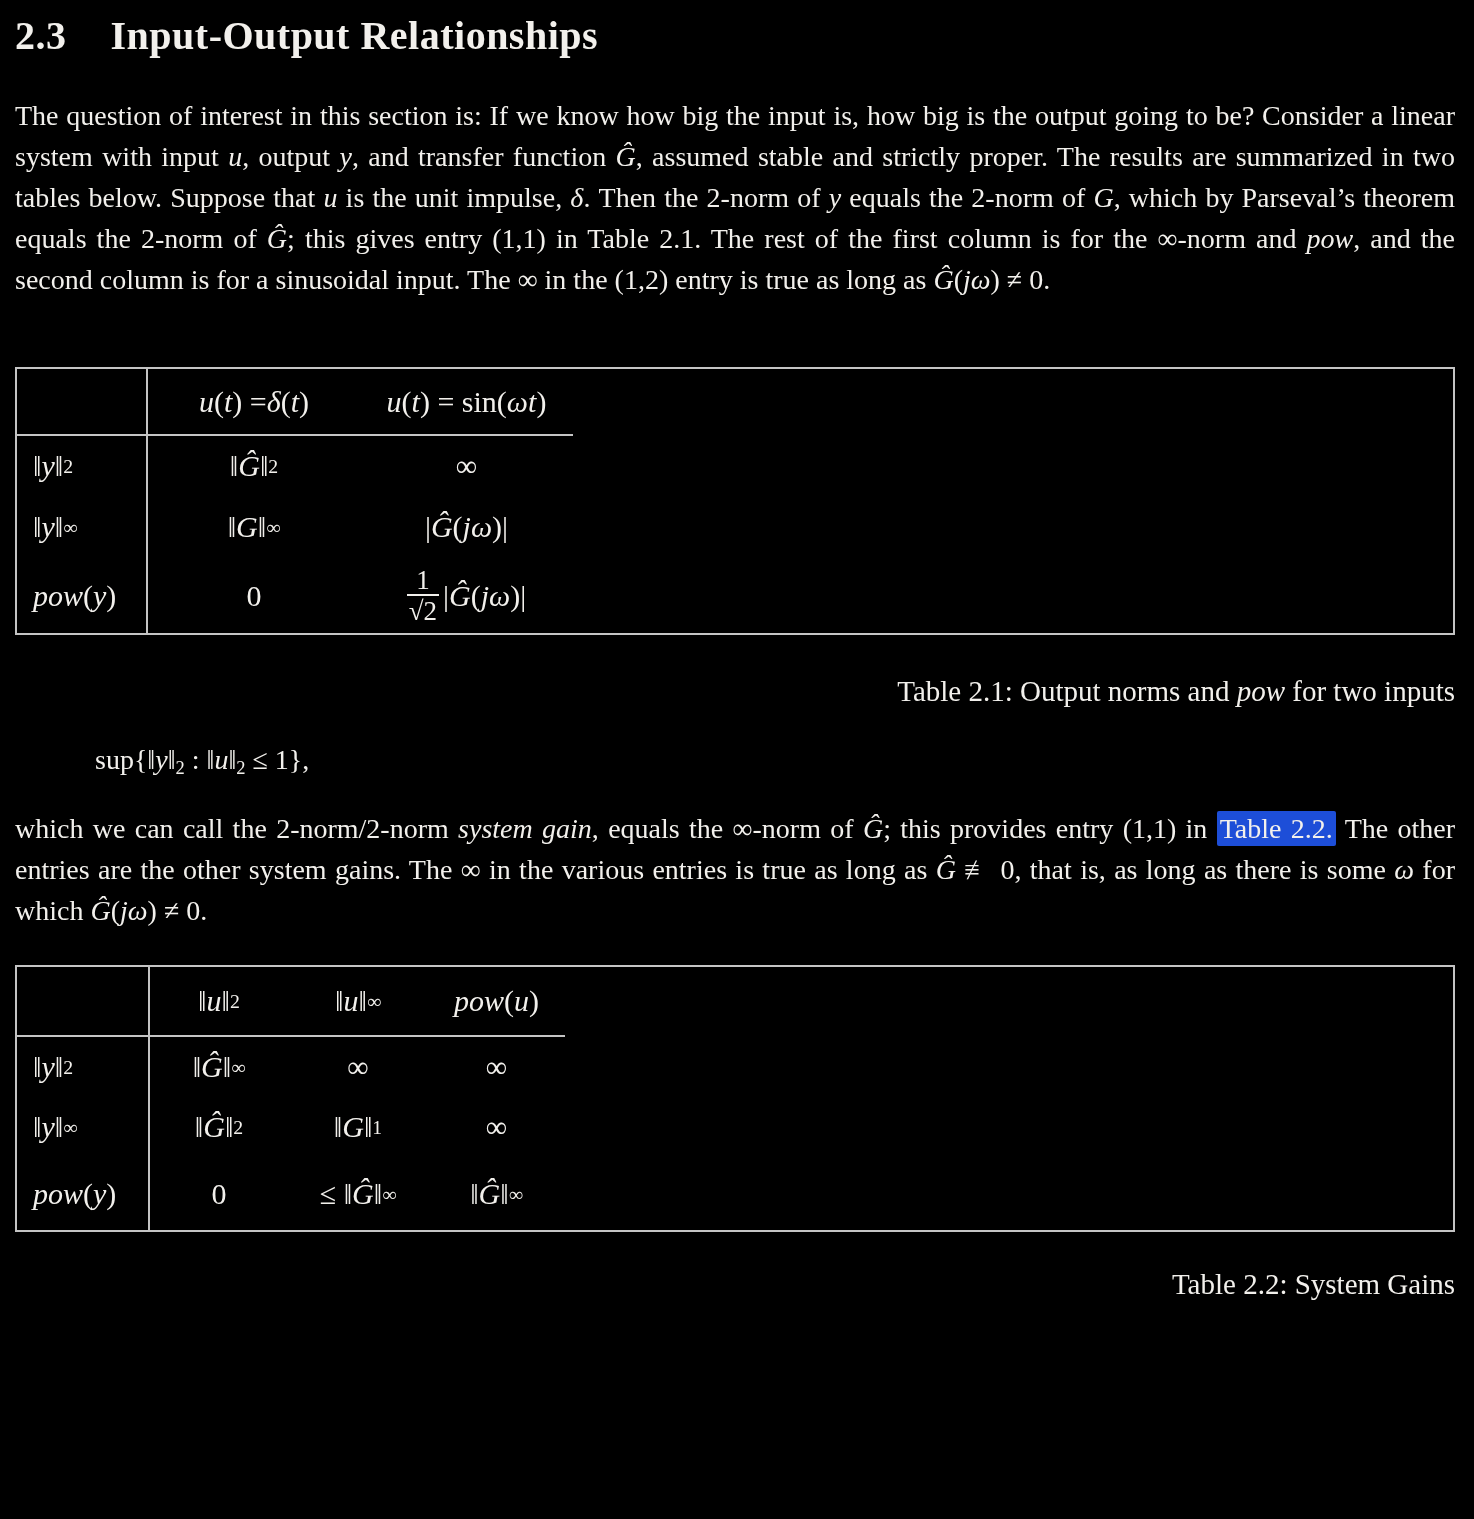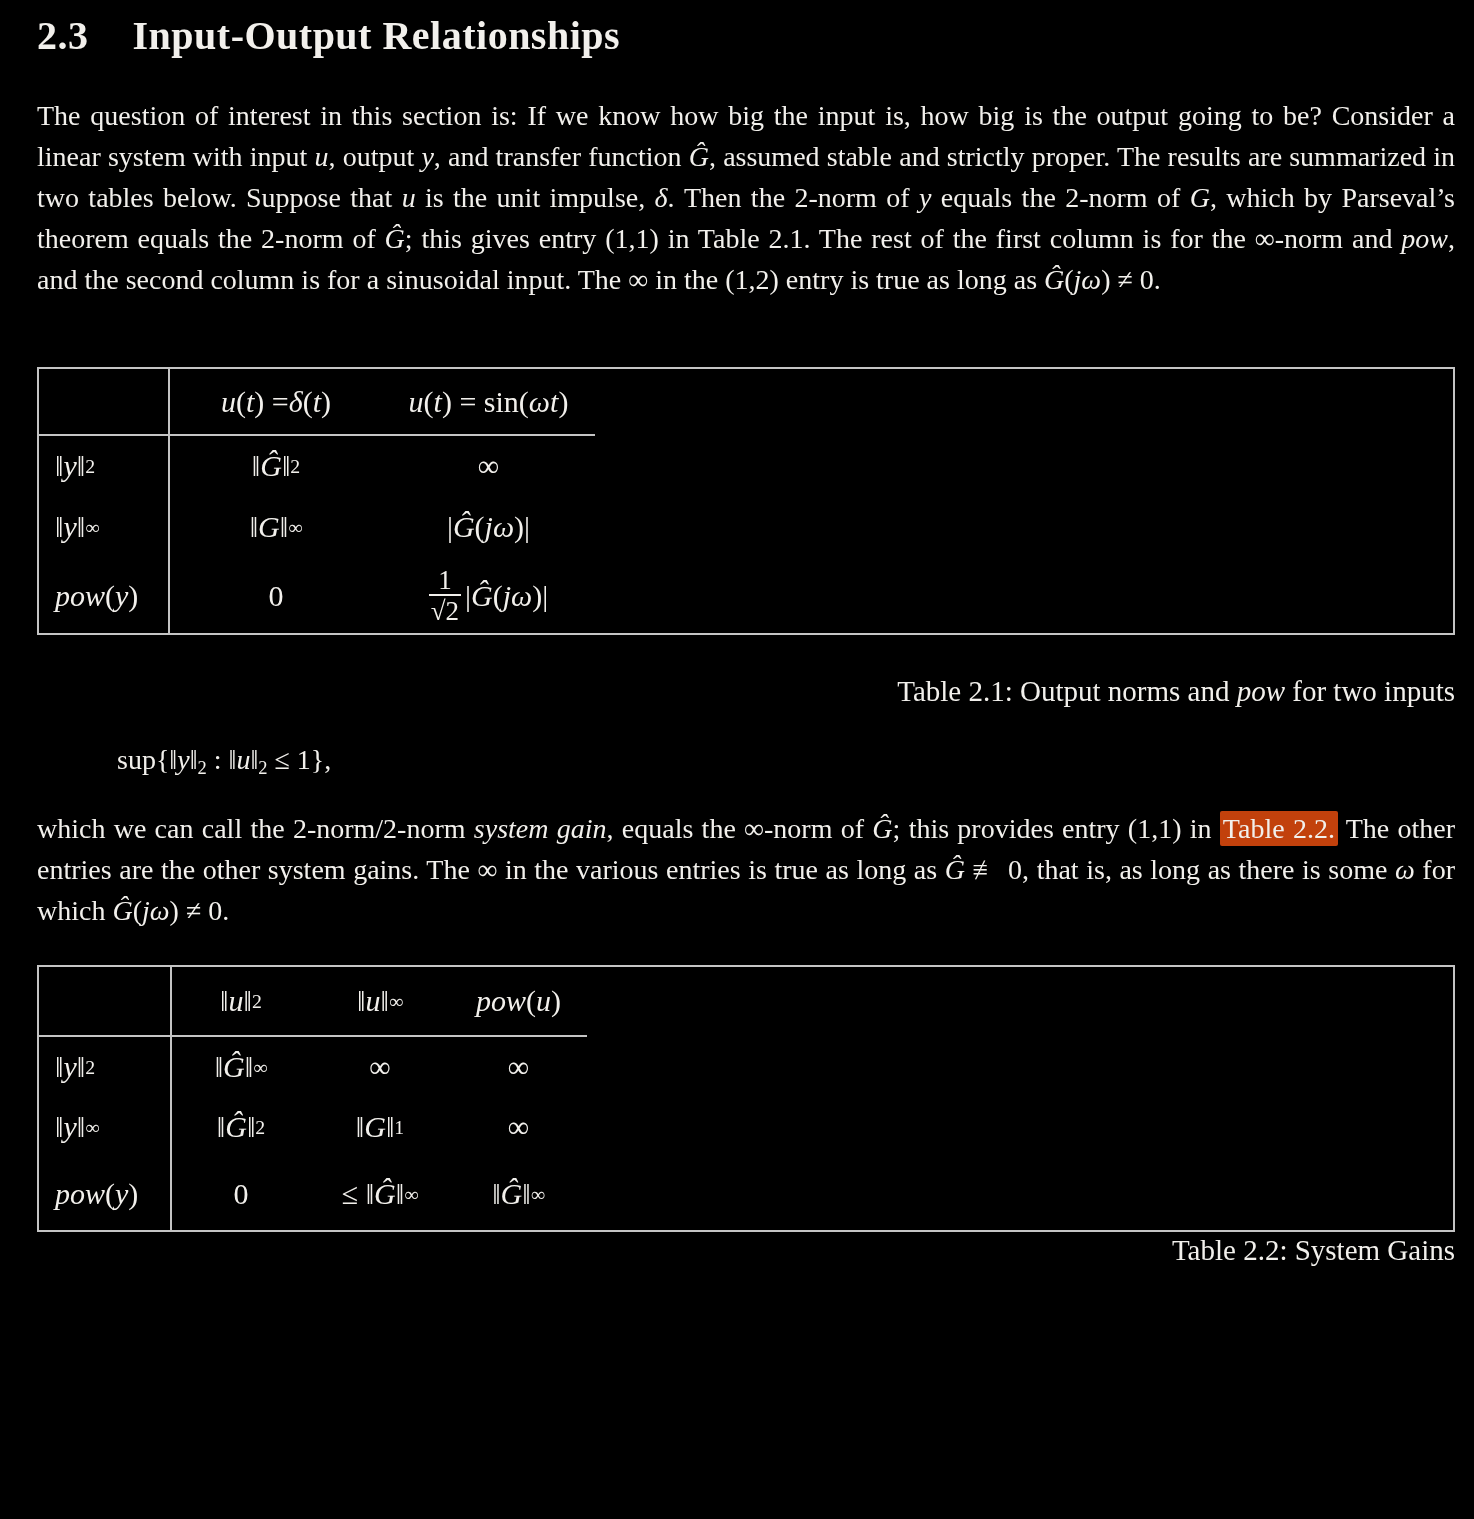--- a/index.html
+++ b/index.html
@@ -5,42 +5,42 @@
   html,body{margin:0;padding:0;}
   body{
     background:#000;
     font-family:"Liberation Serif","DejaVu Serif","DejaVu Sans",serif;
     color:#f2f0ec;
   }
   .page{
     width:1474px;height:1332px;
     background:#000;
     box-sizing:border-box;
-    padding:12px 19px 0 37px;
+    padding:12px 19px 0 15px;
     overflow:hidden;
   }
   .heading{
     font-size:40px;font-weight:bold;
     margin:0 0 35px 0;line-height:48px;
     letter-spacing:.5px;
   }
   .heading .sec-num{margin-right:44px;}
   .para{
     font-size:28px;line-height:41px;
     text-align:justify;margin:0;
   }
   .para.indent{text-indent:55px;}
   .p2{margin-top:44px;}
   .equation{
     font-size:28px;line-height:41px;
     margin-top:30px;padding-left:80px;
   }
   .p3{margin-top:28px;}
   .s-i{font-style:italic;}
-  .s-hl{background:#c2410c;padding:2px 3px;border-radius:2px;}
+  .s-hl{background:#1d4ed8;padding:2px 3px;border-radius:2px;}
   sub.s-sub{font-size:0.66em;line-height:0;vertical-align:-0.28em;}
   
   .mtable{
     display:grid;
     border:2px solid #c4c4c4;
     margin:0 auto;
     font-size:30px;
   }
   .t1{grid-template-columns:131px 212px 213px;grid-template-rows:67px 60px 62px 75px;margin-top:67px;}
   .t2{grid-template-columns:133px 138px 140px 137px;grid-template-rows:70px 60px 60px 73px;margin-top:34px;}
@@ -51,21 +51,21 @@
   .cell.lab{justify-content:flex-start;padding-left:16px;border-right:2px solid #c4c4c4;}
   .cell.head{border-bottom:2px solid #c4c4c4;}
   
   .frac{display:inline-flex;flex-direction:column;align-items:center;margin-right:4px;vertical-align:middle;font-size:27px;line-height:1.05;}
   .frac .den{border-top:2px solid #f2f0ec;padding:1px 2px 0 2px;}
   .frac .rad{border-top:1.5px solid #f2f0ec;}
   .caption{
     text-align:right;font-size:29px;line-height:36px;
   }
   .cap1{margin-top:38px;}
-  .cap2{}
+  .cap2{margin-top:34px;}
 </style>
 </head>
 <body>
 
 <div class="page">
 
   <h1 class="heading">
     <span class="sec-num">2.3</span><span>Input-Output Relationships</span>
   </h1>
 

